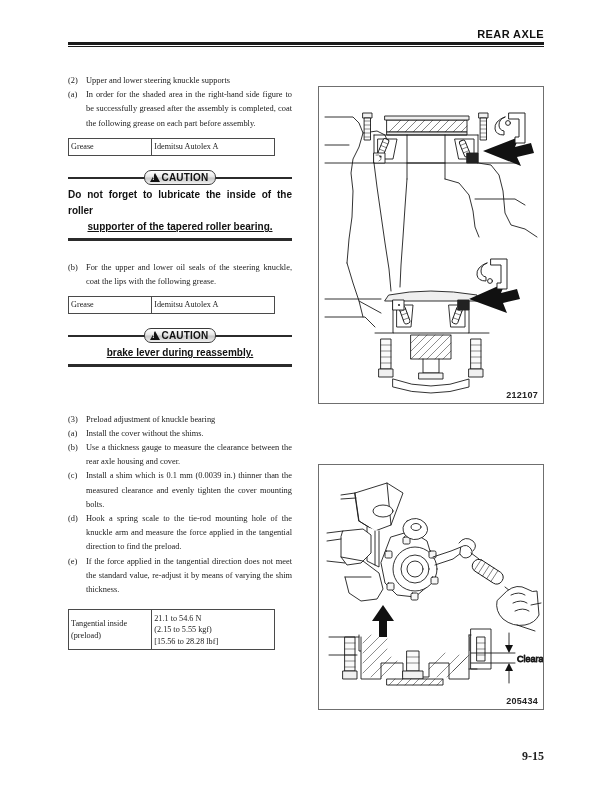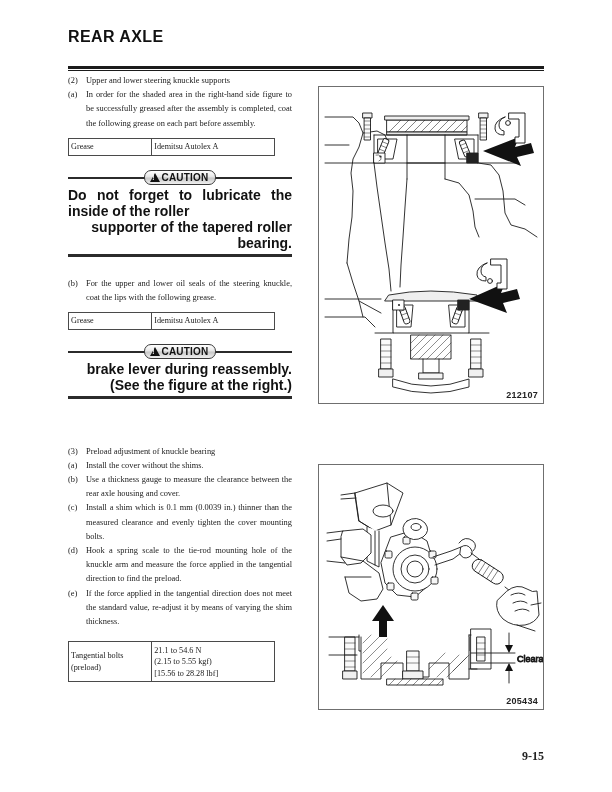--- a/index.html
+++ b/index.html
@@ -17,27 +17,27 @@
   }
 
   
   .page-header {
     position: absolute;
     left: 68px;
     top: 28px;
     width: 476px;
   }
   .page-header .title {
-    text-align: left;
+    text-align: right;
     font-family: "Liberation Sans", sans-serif;
     font-weight: bold;
-    font-size: 16px;
+    font-size: 11px;
     letter-spacing: 0.4px;
     color: #111;
-    padding-bottom: 20px;
+    padding-bottom: 2px;
   }
   .page-header .rule-thick {
     height: 2.5px;
     background: #1b1b1b;
   }
   .page-header .rule-thin {
     height: 1px;
     background: #1b1b1b;
     margin-top: 1px;
   }
@@ -145,31 +145,31 @@
   .badge .word {
     font-family: "Liberation Sans", sans-serif;
     font-weight: bold;
     font-size: 10px;
     letter-spacing: 0.2px;
     color: #111;
   }
   .caution-body {
     font-family: "Liberation Sans", sans-serif;
     font-weight: bold;
-    font-size: 14px;
+    font-size: 10px;
     line-height: 16px;
     color: #111;
     padding-top: 3px;
   }
   .caution-body .ln {
     display: block;
     text-align: justify;
     text-justify: inter-word;
   }
-  .caution-body .ln.last { text-align: right; }
+  .caution-body .ln.last { text-align: center; text-decoration: underline; }
   .caution-foot {
     height: 2.3px;
     background: #2b2b2b;
     margin-top: 3px;
   }
 
   
   .figure {
     border: 1.1px solid #6f6f6f;
     background: #fff;
@@ -263,21 +263,20 @@
     <div class="caution">
       <div class="caution-head">
         <div class="line"></div>
         <div class="badge">
           <span class="tri"></span>
           <span class="word">CAUTION</span>
         </div>
       </div>
       <div class="caution-body">
         <span class="ln last">brake lever during reassembly.</span>
-        <span class="ln last">(See the figure at the right.)</span>
       </div>
       <div class="caution-foot"></div>
     </div>
   </div>
 
   <div style="margin-top:46px;">
     <div class="item nojust">
       <span class="marker">(3)</span>
       <span class="content">Preload adjustment of knuckle bearing</span>
     </div>
@@ -299,21 +298,21 @@
     </div>
     <div class="item">
       <span class="marker">(e)</span>
       <span class="content">If the force applied in the tangential direction does not meet the standard value, re-adjust it by means of varying the shim thickness.</span>
     </div>
 
     <table class="spec-table" style="margin-top:12px;">
       <tbody>
           <tr>
         <td class="key">
-          <span>Tangential bolts</span><br>
+          <span>Tangential inside</span><br>
           <span>(preload)</span>
         </td>
         <td>
           <span>21.1 to 54.6 N</span><br>
           <span>(2.15 to 5.55 kgf)</span><br>
           <span>[15.56 to 28.28 lbf]</span>
         </td>
       </tr>
     </tbody>
       </table>

